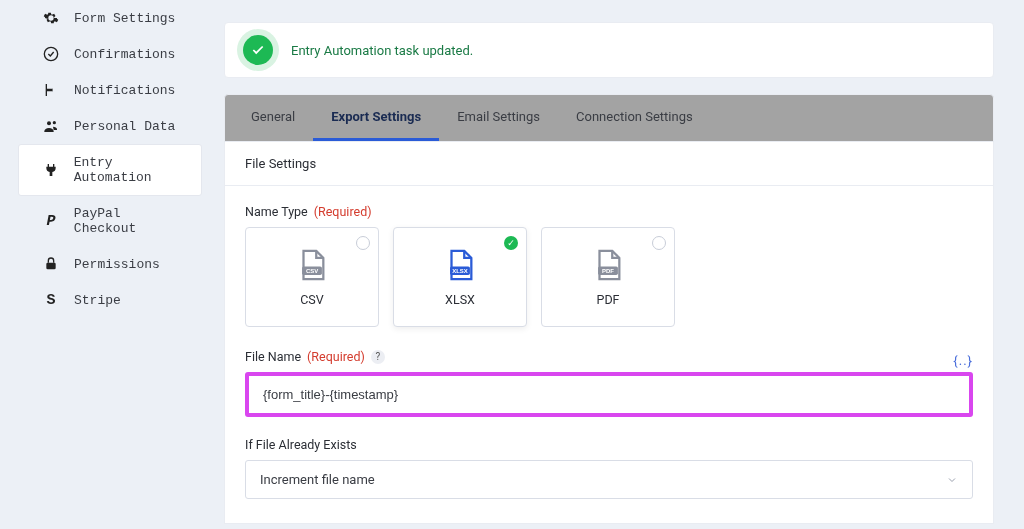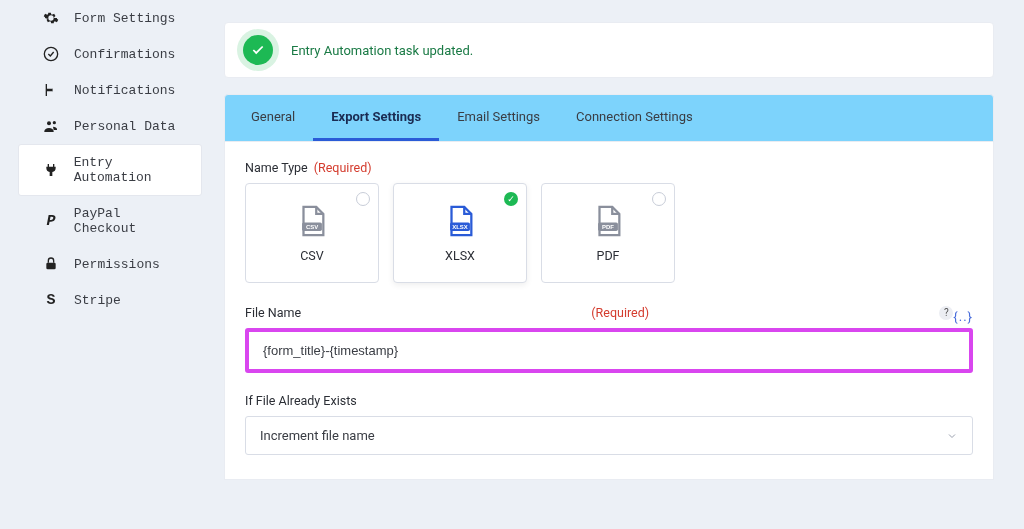--- a/index.html
+++ b/index.html
@@ -64,21 +64,21 @@
   .alert-icon {
     width: 30px; height: 30px;
     border-radius: 50%;
     background: #1db954;
     box-shadow: 0 0 0 6px #d9f3e2;
     display: flex; align-items: center; justify-content: center;
     color: #fff;
   }
   .alert-msg { color: #1a7a45; font-size: 13px; }
   .tabs {
-    background: #7dd3fc;
+    background: #a3a3a3;
     border: 1px solid #e9ecf2;
     border-radius: 4px 4px 0 0;
     display: flex;
     padding: 0 8px;
     gap: 0;
   }
   .tab {
     padding: 14px 18px;
     font-size: 13px;
     color: #3a3d44;
@@ -247,20 +247,21 @@
     </div>
 
     <div class="tabs" id="tabs">
         <div class="tab">General</div>
         <div class="tab active">Export Settings</div>
         <div class="tab">Email Settings</div>
         <div class="tab">Connection Settings</div>
       </div>
 
     <div class="panel">
+      <div class="section-title">File Settings</div>
       <div class="panel-body">
 
         
         <div class="field-label">
           <span>Name Type</span>
           <span class="required">(Required)</span>
         </div>
         <div class="filetypes" id="filetypes">
             <div class="filetype">
               <span class="ft-radio "></span>
@@ -295,21 +296,21 @@
     <rect x="5" y="13" width="14" height="6" rx="1.2" fill="#8a8f9c"></rect>
     <text x="12" y="17.4" text-anchor="middle" font-size="4.2" fill="#fff" font-family="Arial" font-weight="700">PDF</text>
   </svg>
               </span>
     <span class="ft-label">PDF</span>
             </div>
           </div>
 
         
         <div style="display:flex; align-items:center;">
-          <div class="field-label" style="flex:1;justify-content:space-between;">
+          <div class="field-label" style="flex:1;">
             <span>File Name</span>
             <span class="required">(Required)</span>
             <span class="help">?</span>
           </div>
           <span class="merge-btn">{..}</span>
         </div>
         <input class="text-input" value="{form_title}-{timestamp}" style="">
 
         
         <div class="field-label row-mt">

